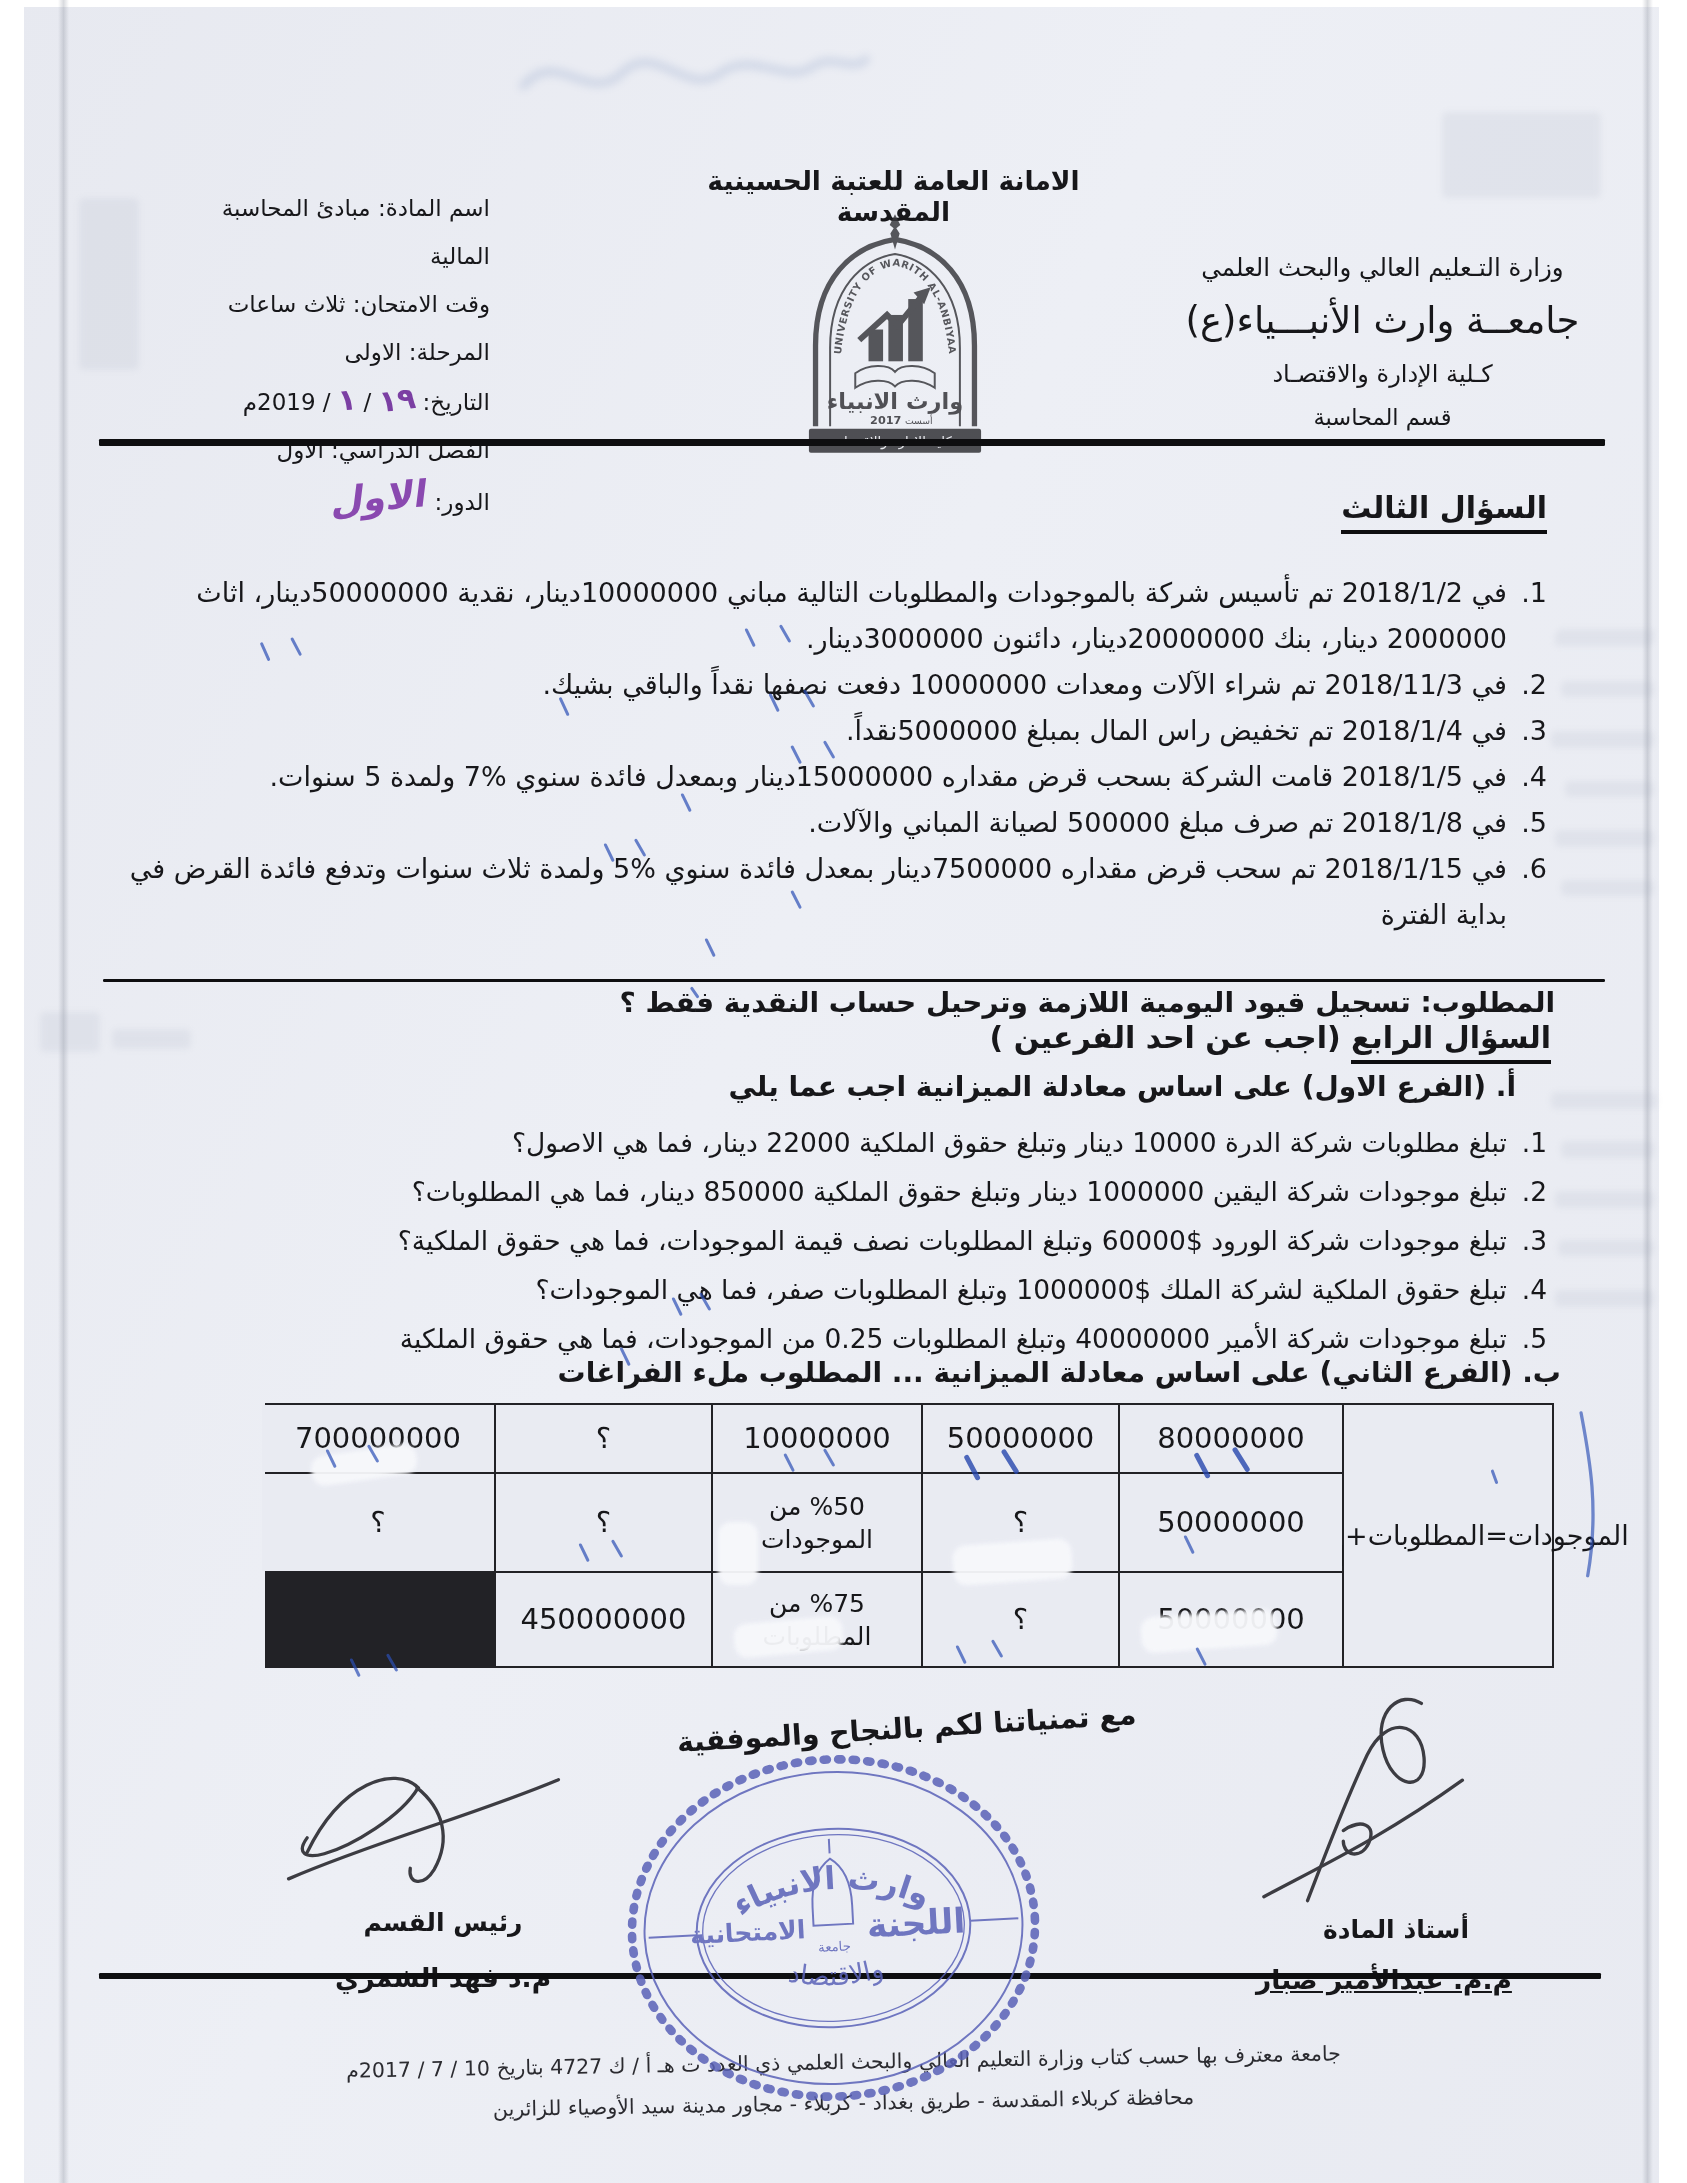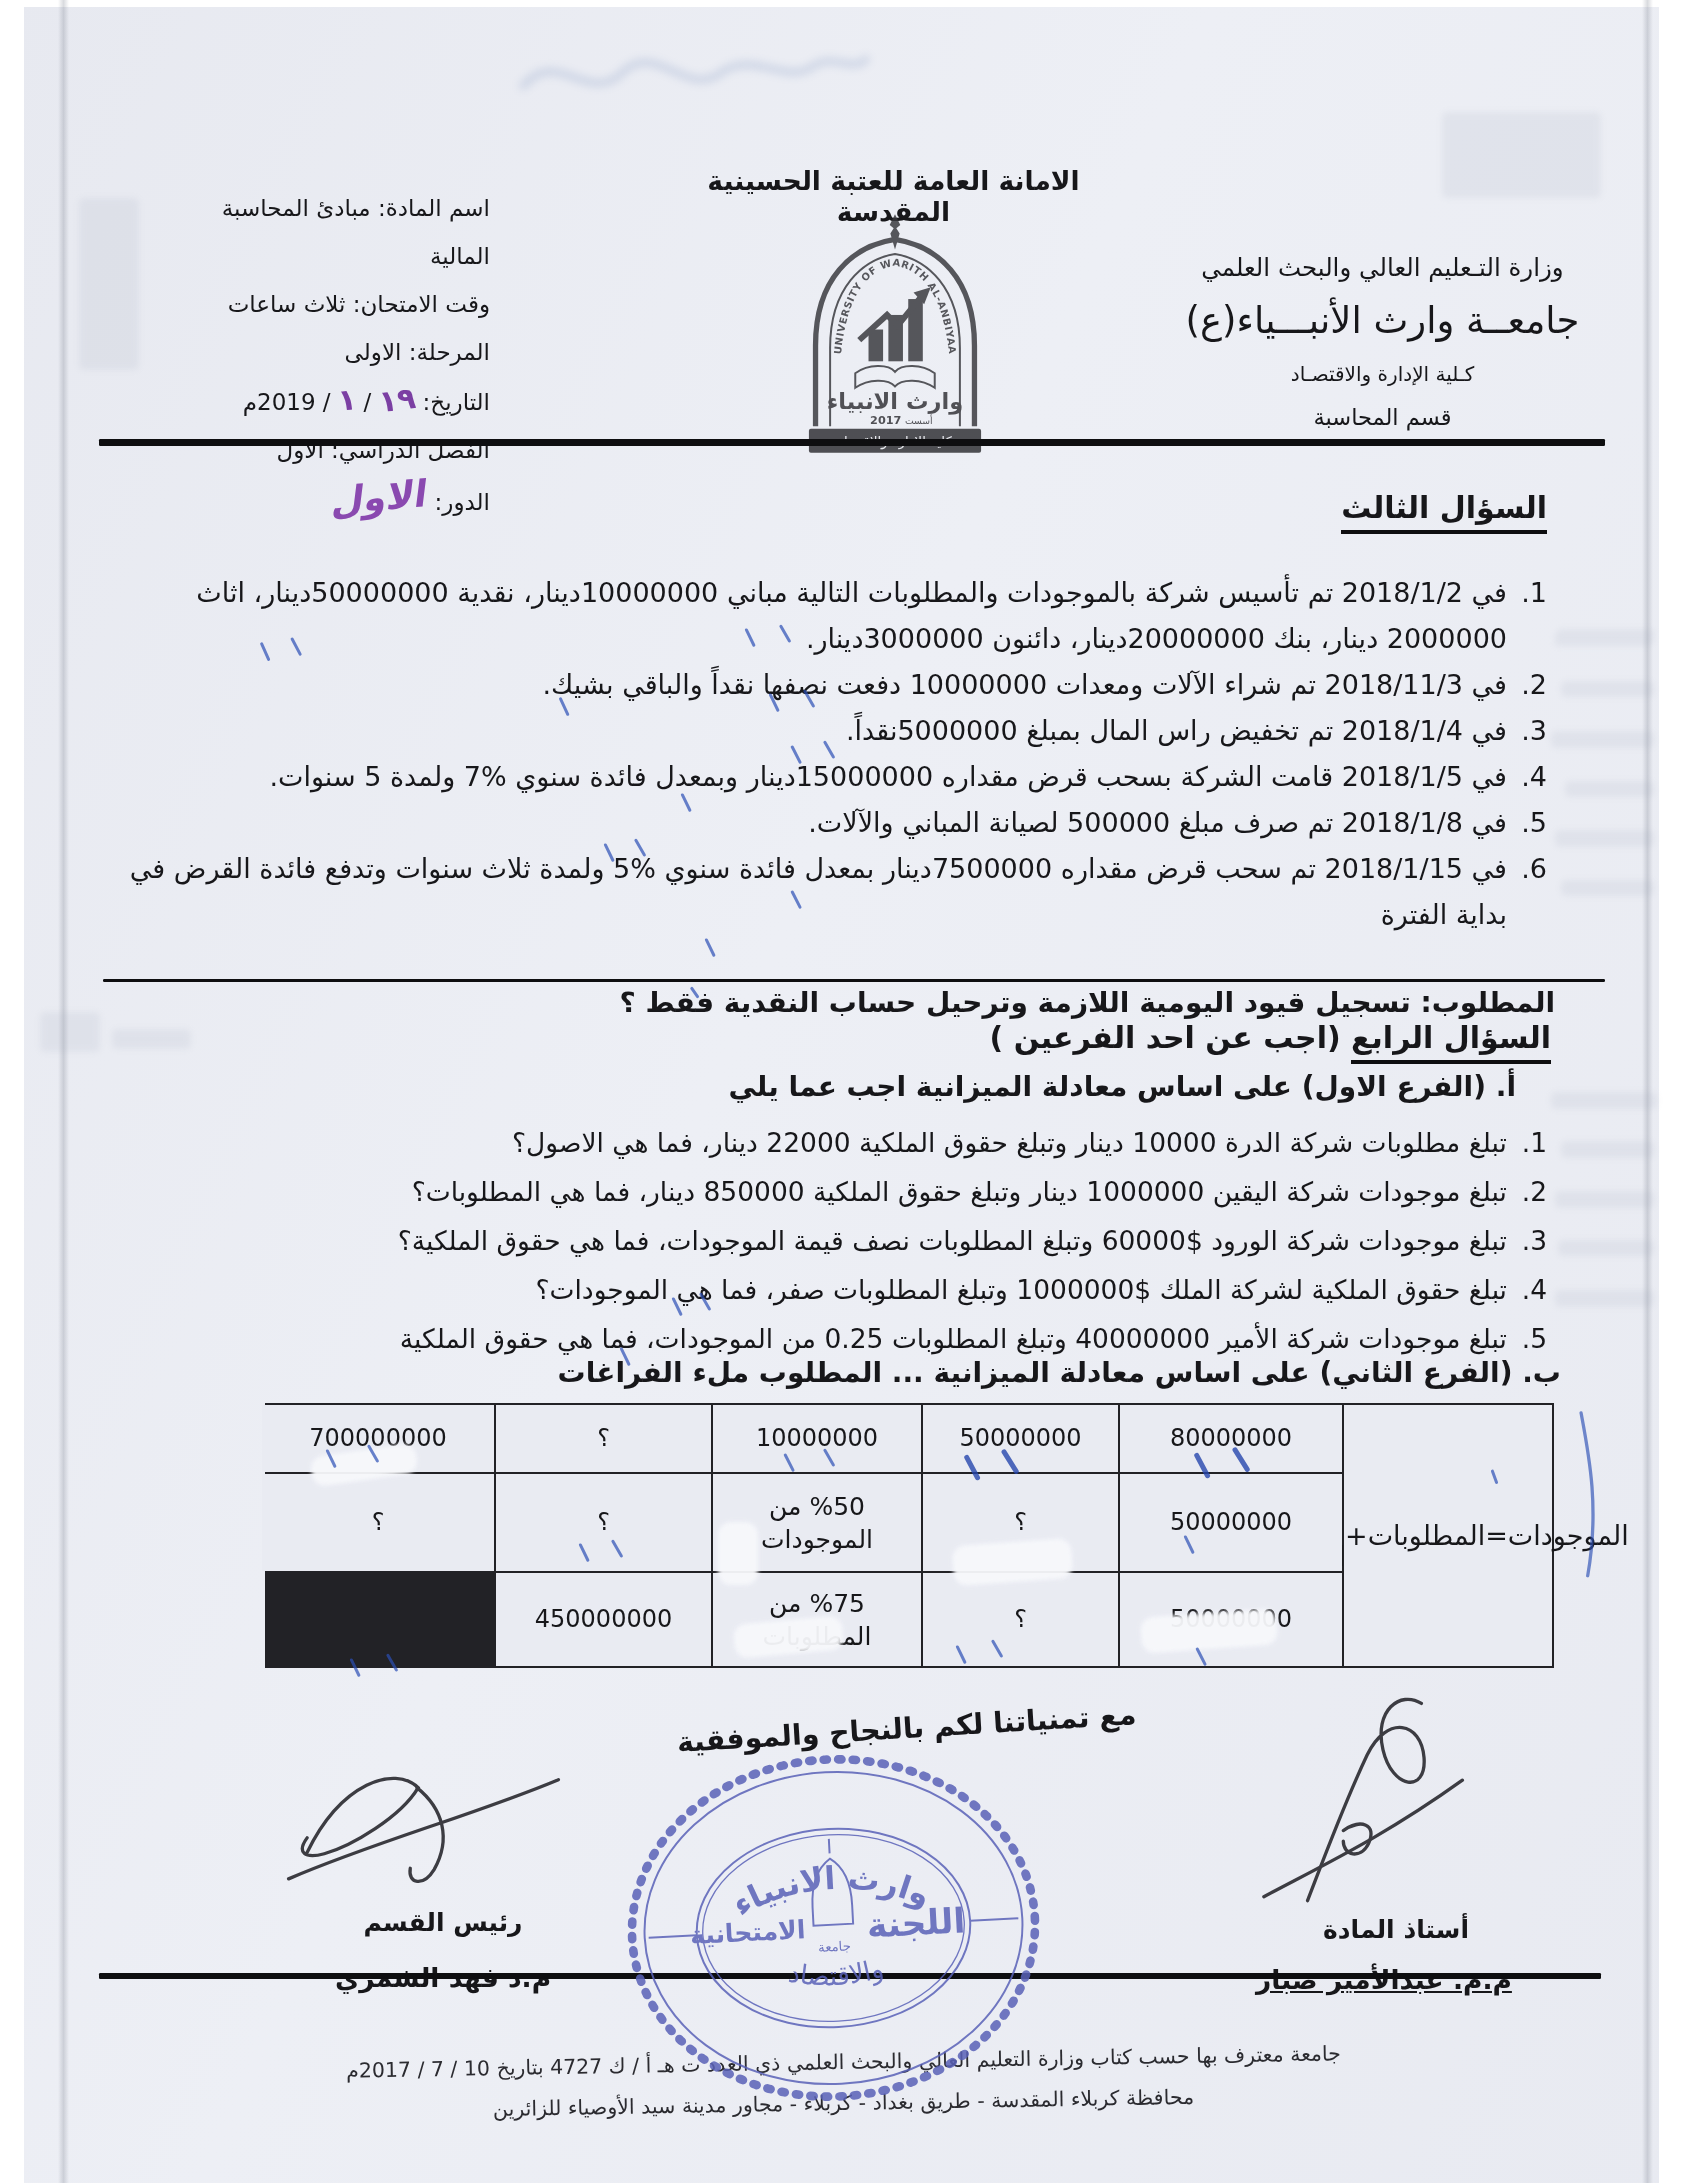--- a/index.html
+++ b/index.html
@@ -9,21 +9,21 @@
   .edge{position:absolute;background:#ffffff;}
   .crease{position:absolute;top:0;height:2183px;width:10.6px;
           background:linear-gradient(90deg,rgba(120,126,140,0),rgba(120,126,140,.28),rgba(120,126,140,0));}
   .abs{position:absolute;}
   .rule{position:absolute;background:#0e0e10;border-radius:1.3px;}
 
   
   .ministry{position:absolute;left:1151px;top:246px;width:463px;text-align:center;direction:rtl;}
   .ministry .l0{font-size:24.5px;line-height:44px;}
   .ministry .l1{font-size:37px;line-height:61px;font-weight:normal;}
-  .ministry .l2{font-size:20px;line-height:46px;}
+  .ministry .l2{font-size:24px;line-height:46px;}
   .ministry .l3{font-size:22.5px;line-height:40px;}
   .amana{position:absolute;left:662px;top:165px;width:463px;text-align:center;
          font-size:26.5px;font-weight:bold;direction:rtl;}
   .course{position:absolute;left:159px;top:184px;width:331px;direction:rtl;text-align:right;
           font-size:23px;line-height:48px;}
   .hw{color:#7b3fa3;font-size:30px;font-weight:bold;display:inline-block;transform:rotate(-7deg);}
   .hw2{color:#8a49b0;font-size:37px;font-weight:bold;display:inline-block;transform:rotate(-5deg) skewX(-12deg);
        letter-spacing:1.3px;}
 
   
@@ -35,21 +35,21 @@
   .item .txt{flex:1;}
   .req{position:absolute;direction:rtl;font-size:28px;font-weight:bold;}
   .intro{position:absolute;direction:rtl;font-size:28px;font-weight:bold;}
 
   
   .btable{position:absolute;left:265px;top:1403px;width:1285px;direction:rtl;
           display:grid;grid-template-columns:208px 222px 195px 208px 215px 232px;
           grid-template-rows:67px 97px 93px;background:#222226;gap:2px;
           border:2.6px solid #222226;}
   .cell{background:#e9ebf2;display:flex;align-items:center;justify-content:center;
-        font-size:24px;text-align:center;line-height:33px;padding:2.6px;}
+        font-size:29px;text-align:center;line-height:33px;padding:2.6px;}
   .lblcell{grid-row:1 / span 3;grid-column:1;flex-direction:row;font-size:27px;line-height:41px;}
 
   
   .wish{position:absolute;left:655px;top:1712px;width:503px;text-align:center;direction:rtl;
         font-size:28.4px;font-weight:bold;transform:rotate(-3.5deg);}
   .role{position:absolute;direction:rtl;font-size:25px;font-weight:bold;text-align:center;}
   .name{position:absolute;direction:rtl;font-size:26.5px;font-weight:bold;text-align:center;}
   .footer{position:absolute;left:225px;width:1237px;text-align:center;direction:rtl;
           font-size:20.5px;color:#2b2b30;transform:rotate(-1deg);}
 

